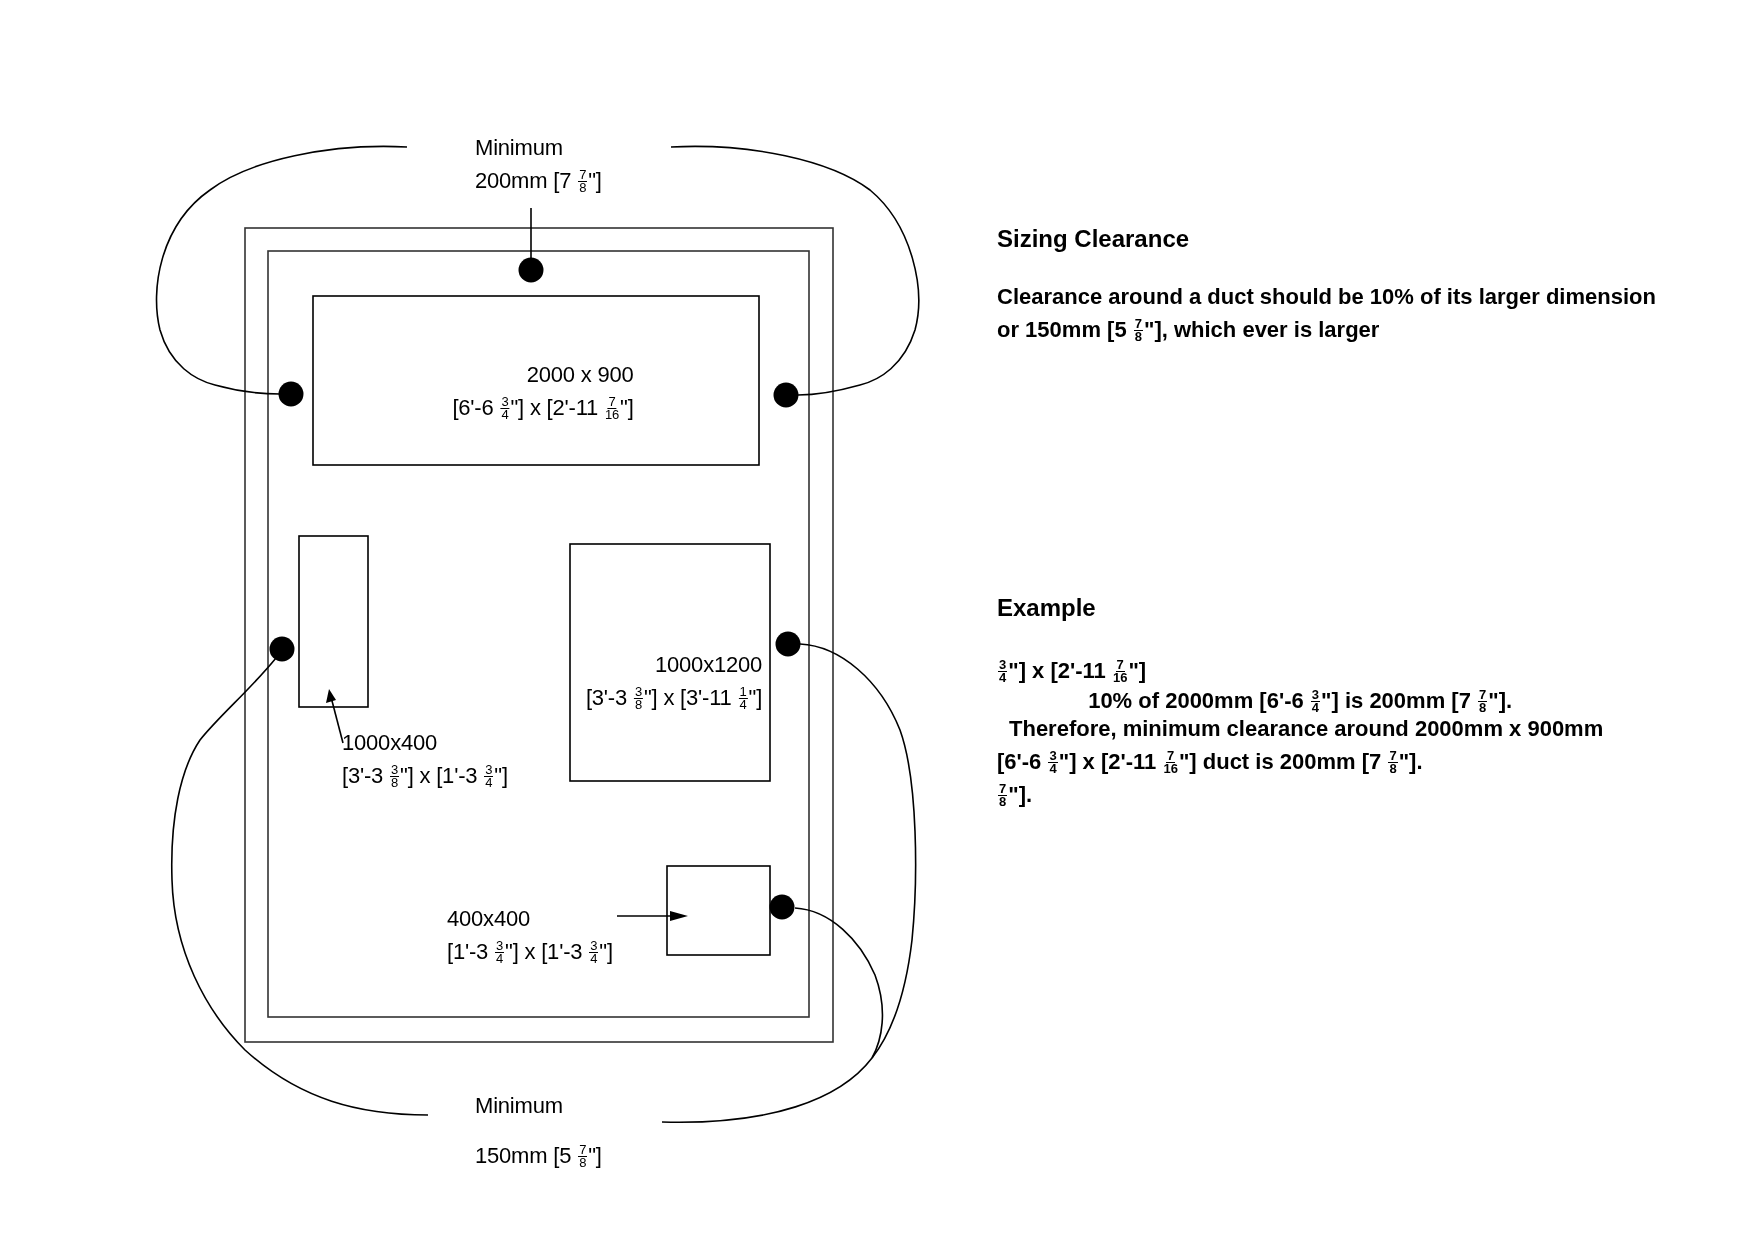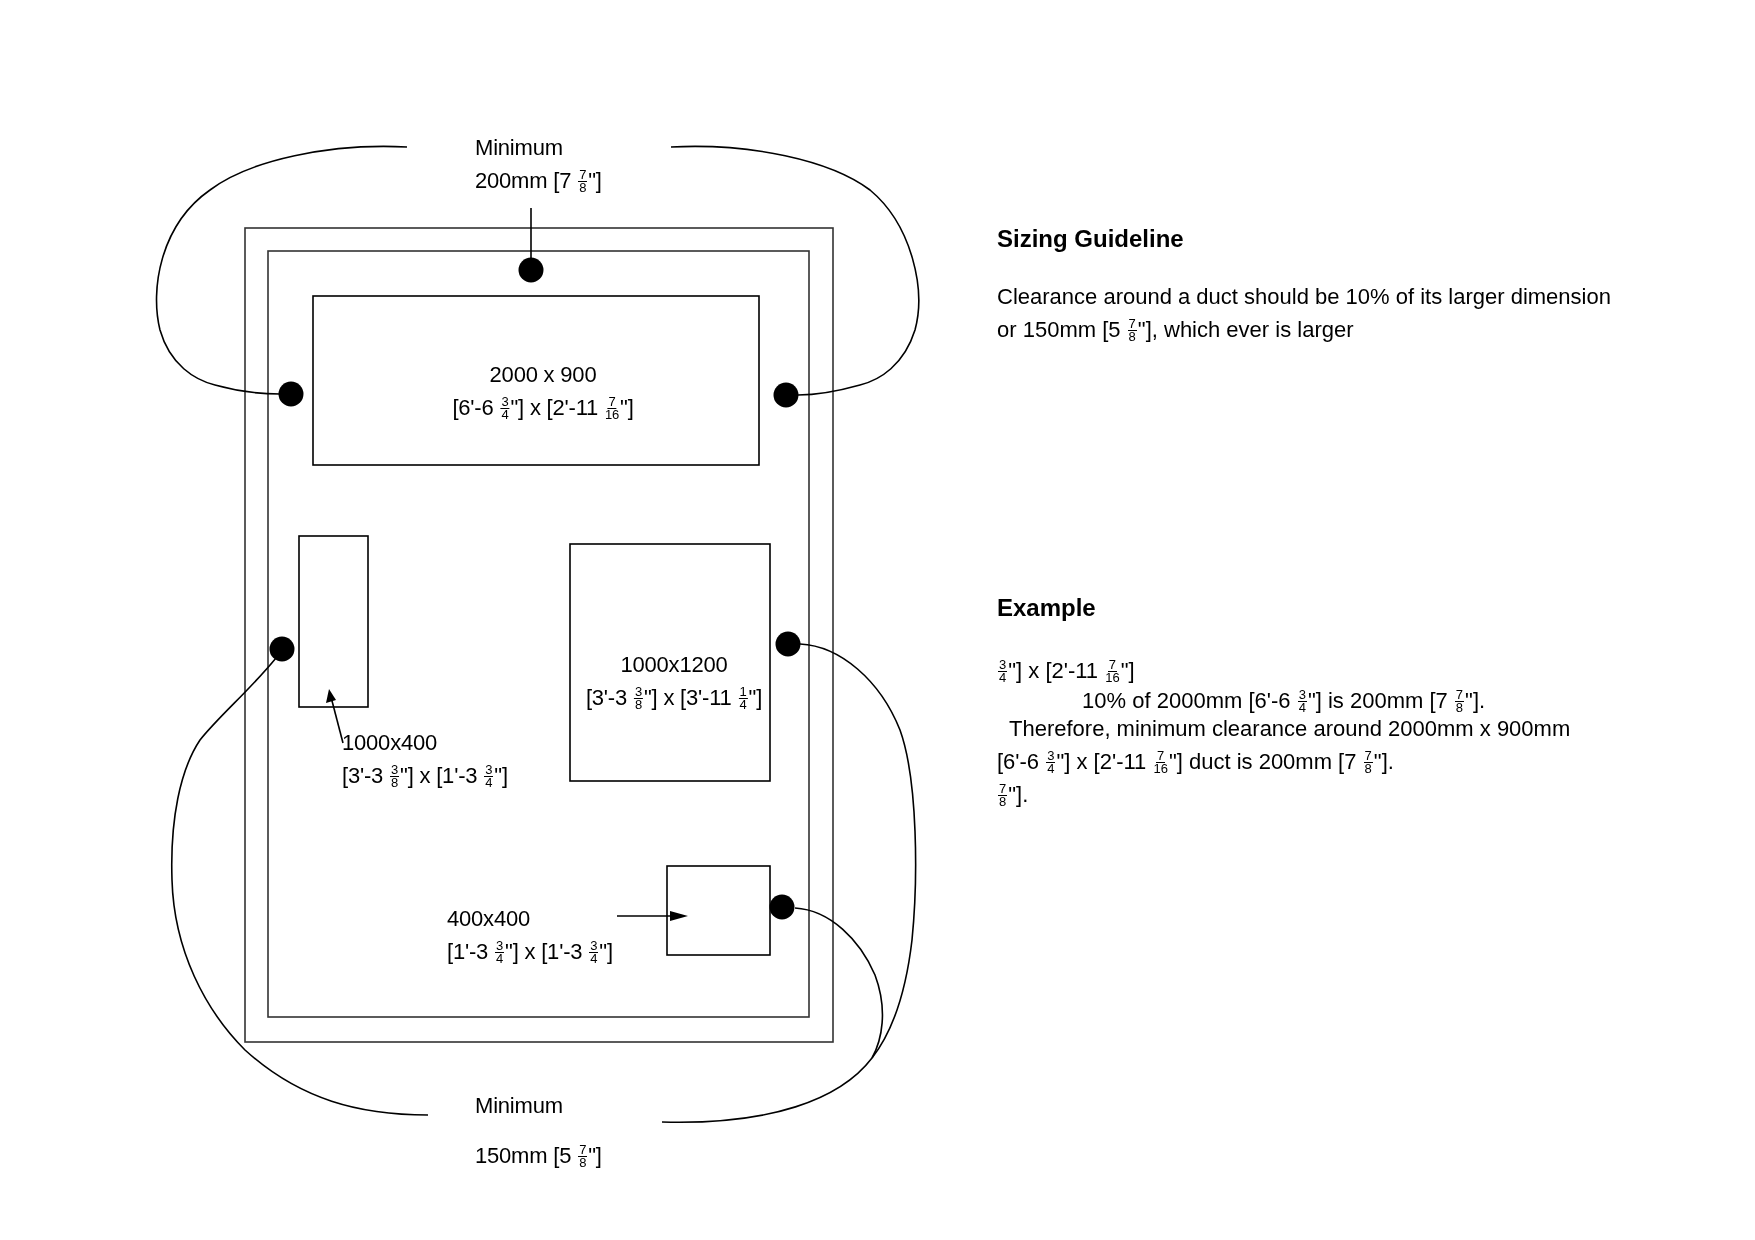--- a/index.html
+++ b/index.html
@@ -1,28 +1,28 @@
 <!DOCTYPE html>
 <html><head>
 <meta charset="utf-8">
 <style>
   html, body { margin: 0; padding: 0; background: #ffffff; }
   body { width: 1755px; height: 1240px; position: relative; overflow: hidden;
          font-family: "Liberation Sans", "DejaVu Sans", sans-serif; color: #000; }
   #canvas { position: absolute; left: 0; top: 0; width: 1755px; height: 1240px; }
   .lbl { position: absolute; font-size: 22px; line-height: 1; white-space: nowrap; letter-spacing: -0.2px; }
   .lbl .line { display: block; height: 33px; line-height: 33px; }
-  .center { transform: translateX(-50%); text-align: center; }
+  .center { transform: translateX(-50%); text-align: right; }
   .frac { display: inline-flex; flex-direction: column; align-items: center; vertical-align: middle;
           font-size: 13px; line-height: 12px; margin: 0 1px; position: relative; top: -1px; }
   .frac .num { border-bottom: 1px solid #000; padding: 0 1px; line-height: 12px; }
   .frac .den { line-height: 12px; }
   .heading { position: absolute; font-weight: bold; font-size: 24px; white-space: nowrap; }
   .para { position: absolute; font-size: 22px; white-space: nowrap; }
-  .para .pline { display: block; height: 33px; line-height: 33px; }
+  .para .pline { display: block; height: 33px; line-height: 33px; font-weight: bold; }
 </style>
 </head>
 <body>
 
 <svg id="canvas" width="1755" height="1240" viewBox="0 0 1755 1240" xmlns="http://www.w3.org/2000/svg">
   <g fill="none" stroke="#000" stroke-width="1.6">
 
     <rect x="245" y="228" width="588" height="814" stroke="#333"></rect>
     <rect x="268" y="251" width="541" height="766" stroke="#333"></rect>
 
@@ -117,21 +117,21 @@
 </div>
 
 <div class="lbl" style="left:475px; top:1089px;">
   <span class="line"><span>Minimum</span></span>
   <span class="line" style="margin-top:17px;"><span>150mm [5&nbsp;</span><span class="frac">
         <span class="num">7</span>
         <span class="den">8</span>
       </span><span>"]</span></span>
 </div>
 
-<div class="heading" style="left:997px; top:225px;">Sizing Guideline</div>
+<div class="heading" style="left:997px; top:225px;">Sizing Clearance</div>
 <div class="para" style="left:997px; top:280px;">
   <span class="pline"><span>Clearance around a duct should be 10% of its larger dimension</span></span>
   <span class="pline"><span>or 150mm [5&nbsp;</span><span class="frac">
         <span class="num">7</span>
         <span class="den">8</span>
       </span><span>"], which ever is larger</span></span>
 </div>
 
 <div class="heading" style="left:997px; top:594px;">Example</div>
 <div class="para" style="left:997px; top:654px;">

